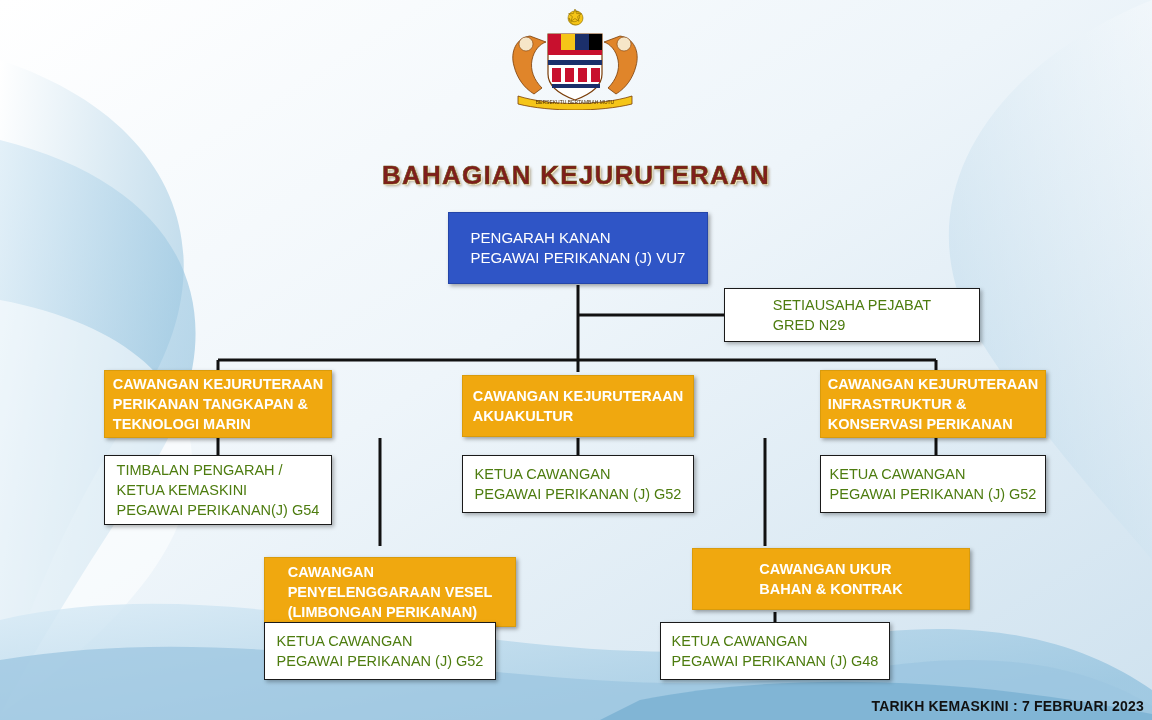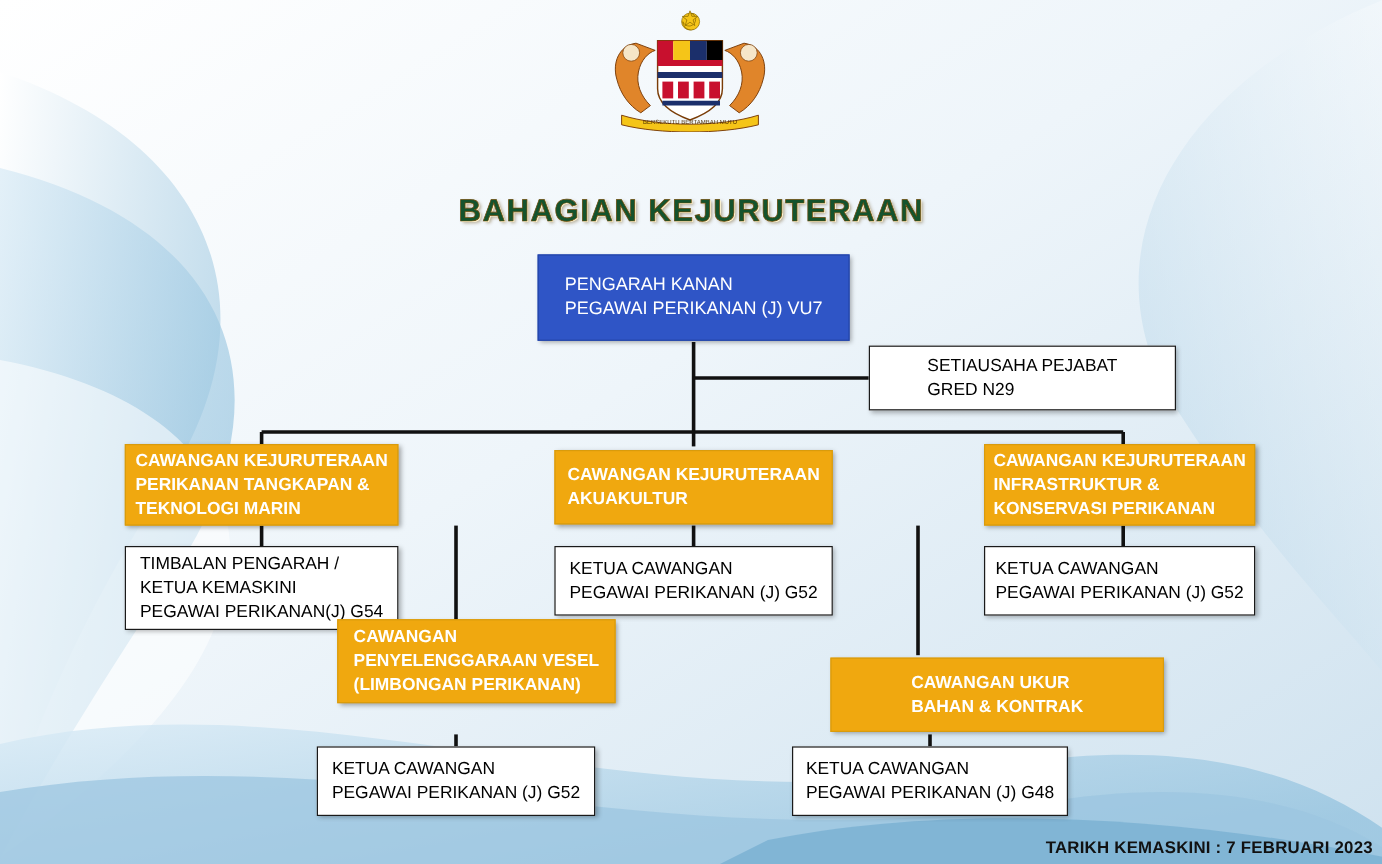--- a/index.html
+++ b/index.html
@@ -52,21 +52,21 @@
   
   .main-title {
     position: absolute;
     left: 0;
     top: 160px;
     width: 1152px;
     text-align: center;
     font-size: 26px;
     font-weight: bold;
     letter-spacing: 1.2px;
-    color: #14532d;
+    color: #7f1d1d;
     -webkit-text-stroke: 0.6px #6a4a0a;
     text-shadow:
       1px 1px 0 #fff4cf,
       2px 2px 3px rgba(90,60,0,.45);
   }
 
   
   .connectors {
     position: absolute;
     left: 0;
@@ -96,21 +96,21 @@
   .node.gold {
     background: #f0a80f;
     color: #ffffff;
     font-size: 14.5px;
     font-weight: 600;
     border: 1px solid #d99b0c;
     box-shadow: 2px 2px 4px rgba(0,0,0,.35);
   }
   .node.white {
     background: #ffffff;
-    color: #000000;
+    color: #4d7c0f;
     font-size: 14.5px;
     border: 1.5px solid #1a1a1a;
     box-shadow: 2px 2px 4px rgba(0,0,0,.3);
   }
 
   
   .footer-date {
     position: absolute;
     right: 8px;
     bottom: 6px;
@@ -242,21 +242,21 @@
 AKUAKULTUR</div>
   <div class="node white" style="left:462px; top:455px; width:232px; height:58px;">KETUA CAWANGAN
 PEGAWAI PERIKANAN (J) G52</div>
 
   <div class="node gold" style="left:820px; top:370px; width:226px; height:68px;">CAWANGAN KEJURUTERAAN
 INFRASTRUKTUR &amp;
 KONSERVASI PERIKANAN</div>
   <div class="node white" style="left:820px; top:455px; width:226px; height:58px;">KETUA CAWANGAN
 PEGAWAI PERIKANAN (J) G52</div>
 
-  <div class="node gold" style="left:264px; top:516px; width:232px; height:70px;margin-left:17px;">CAWANGAN
+  <div class="node gold" style="left:264px; top:557px; width:252px; height:70px;">CAWANGAN
 PENYELENGGARAAN VESEL
 (LIMBONGAN PERIKANAN)</div>
   <div class="node white" style="left:264px; top:622px; width:232px; height:58px;">KETUA CAWANGAN
 PEGAWAI PERIKANAN (J) G52</div>
 
   <div class="node gold" style="left:692px; top:548px; width:278px; height:62px;">CAWANGAN UKUR
 BAHAN &amp; KONTRAK</div>
   <div class="node white" style="left:660px; top:622px; width:230px; height:58px;">KETUA CAWANGAN
 PEGAWAI PERIKANAN (J) G48</div>
 

